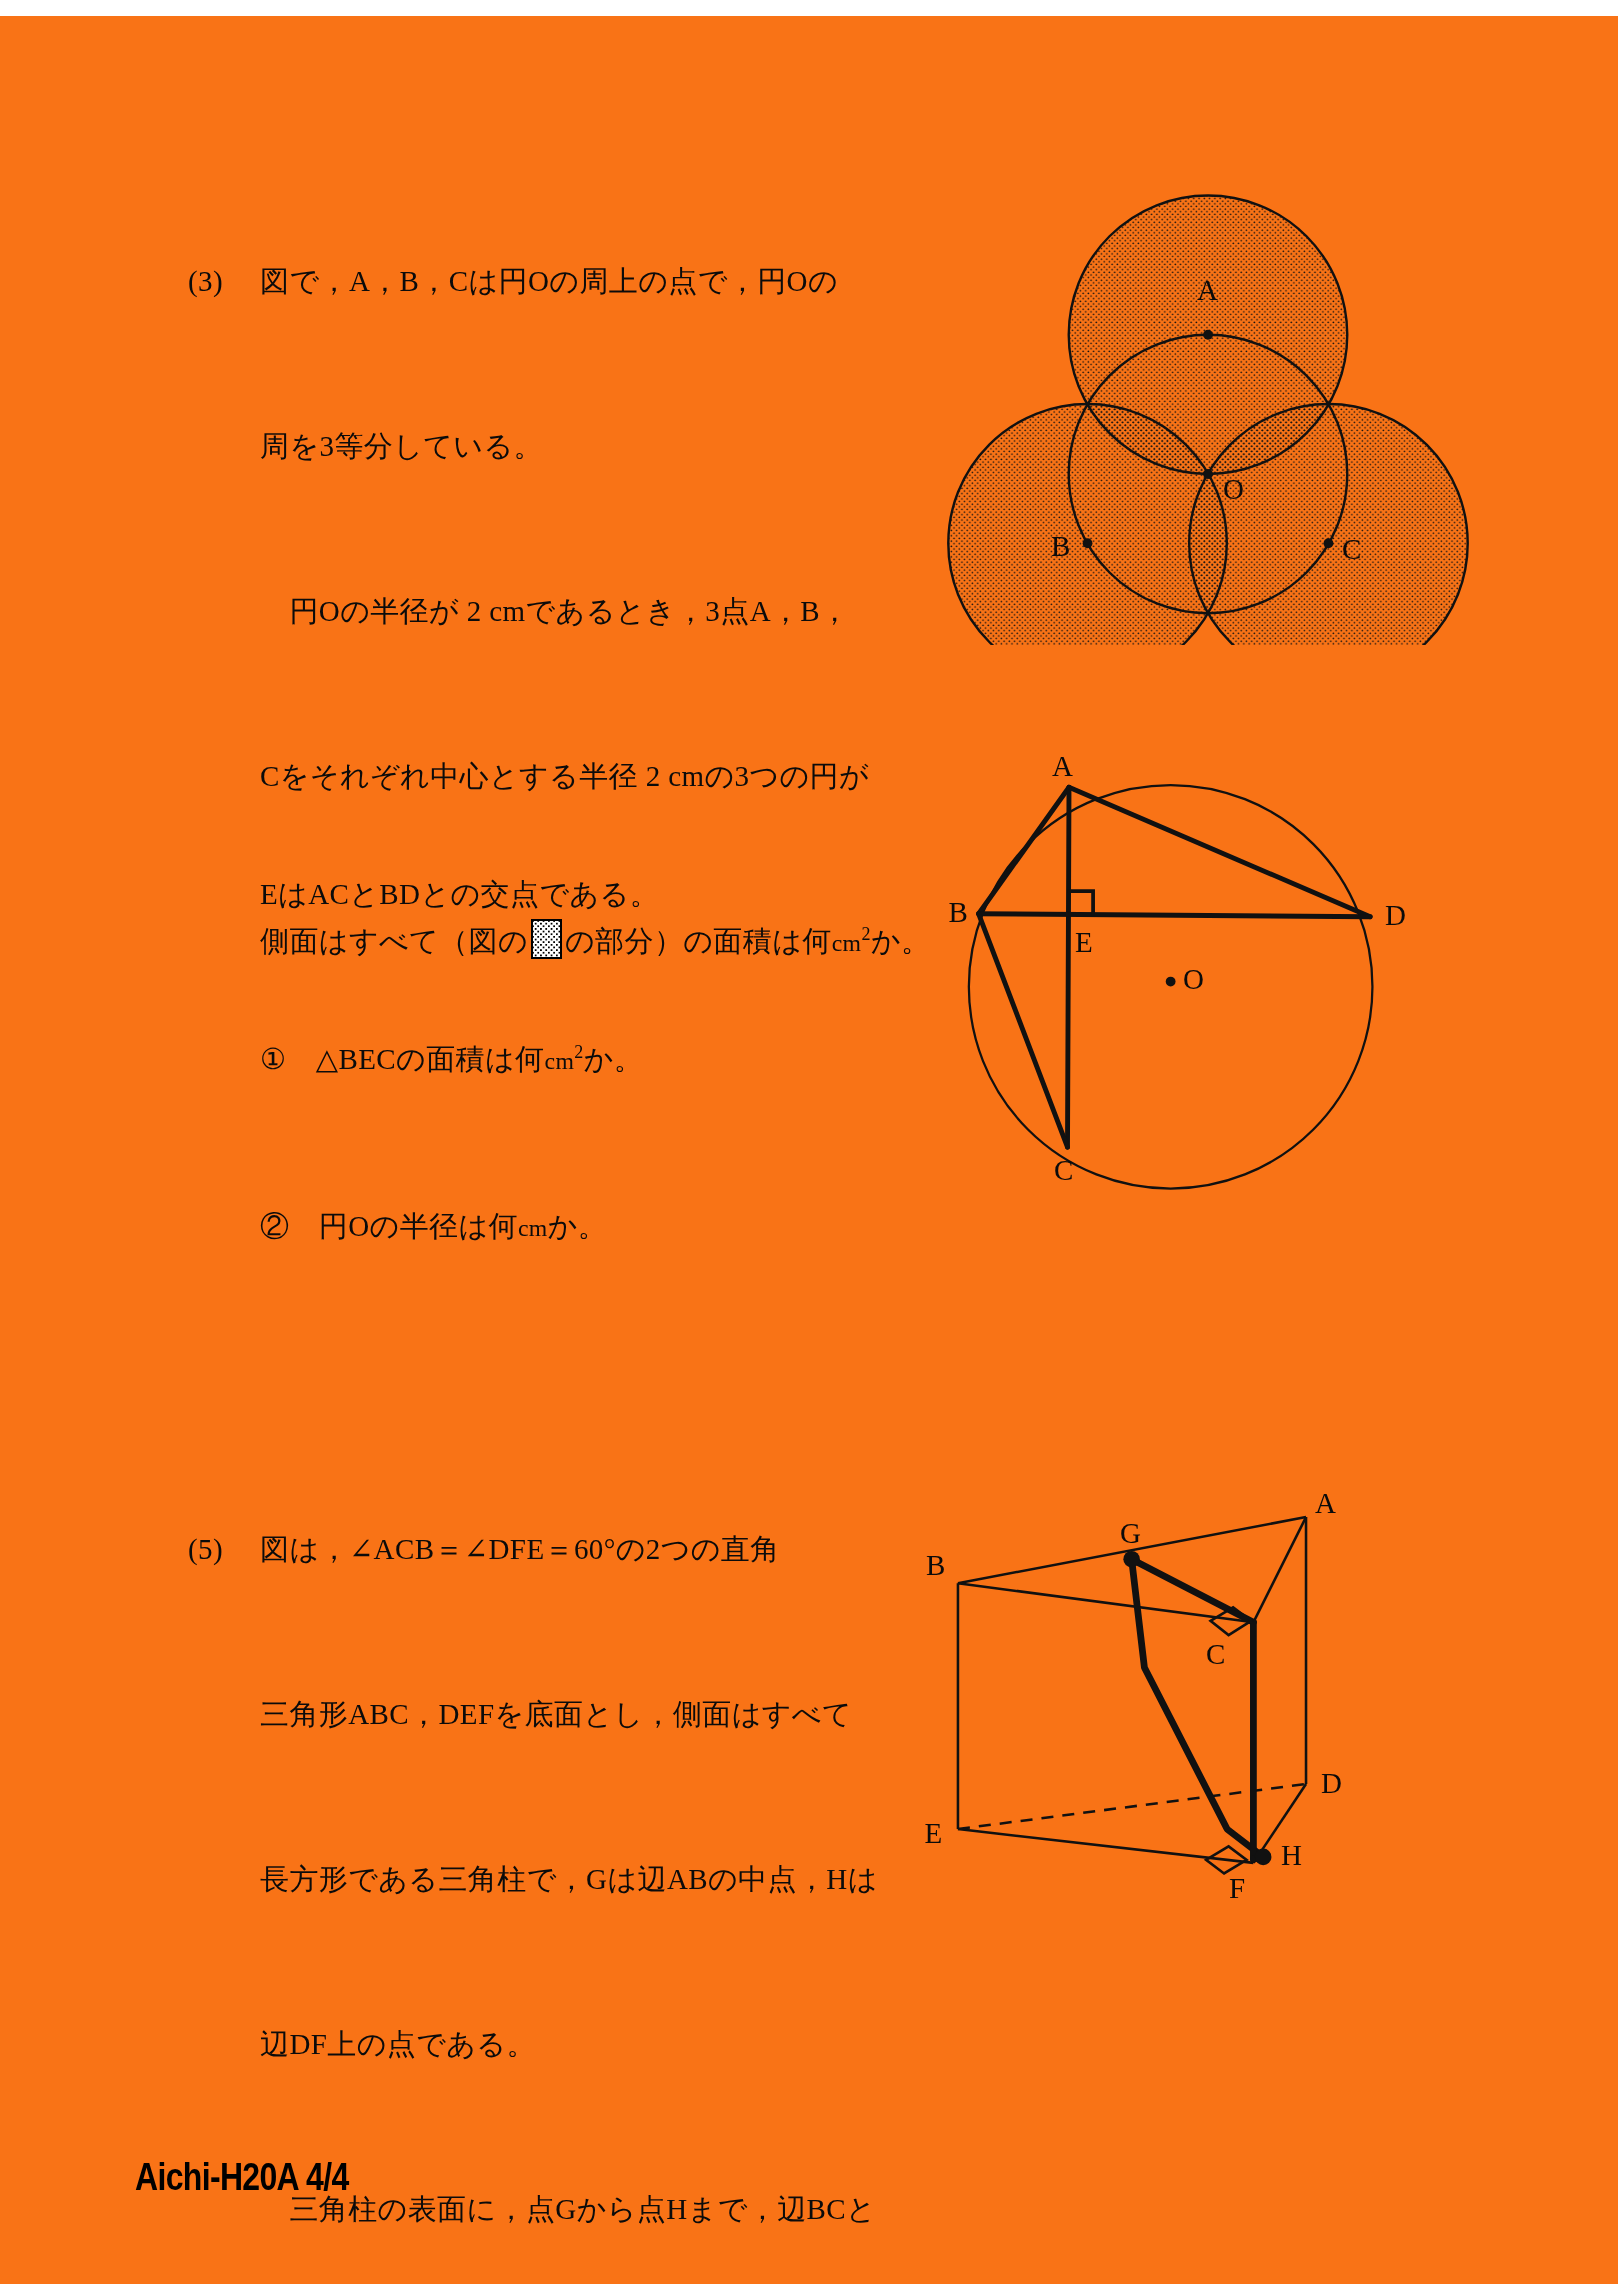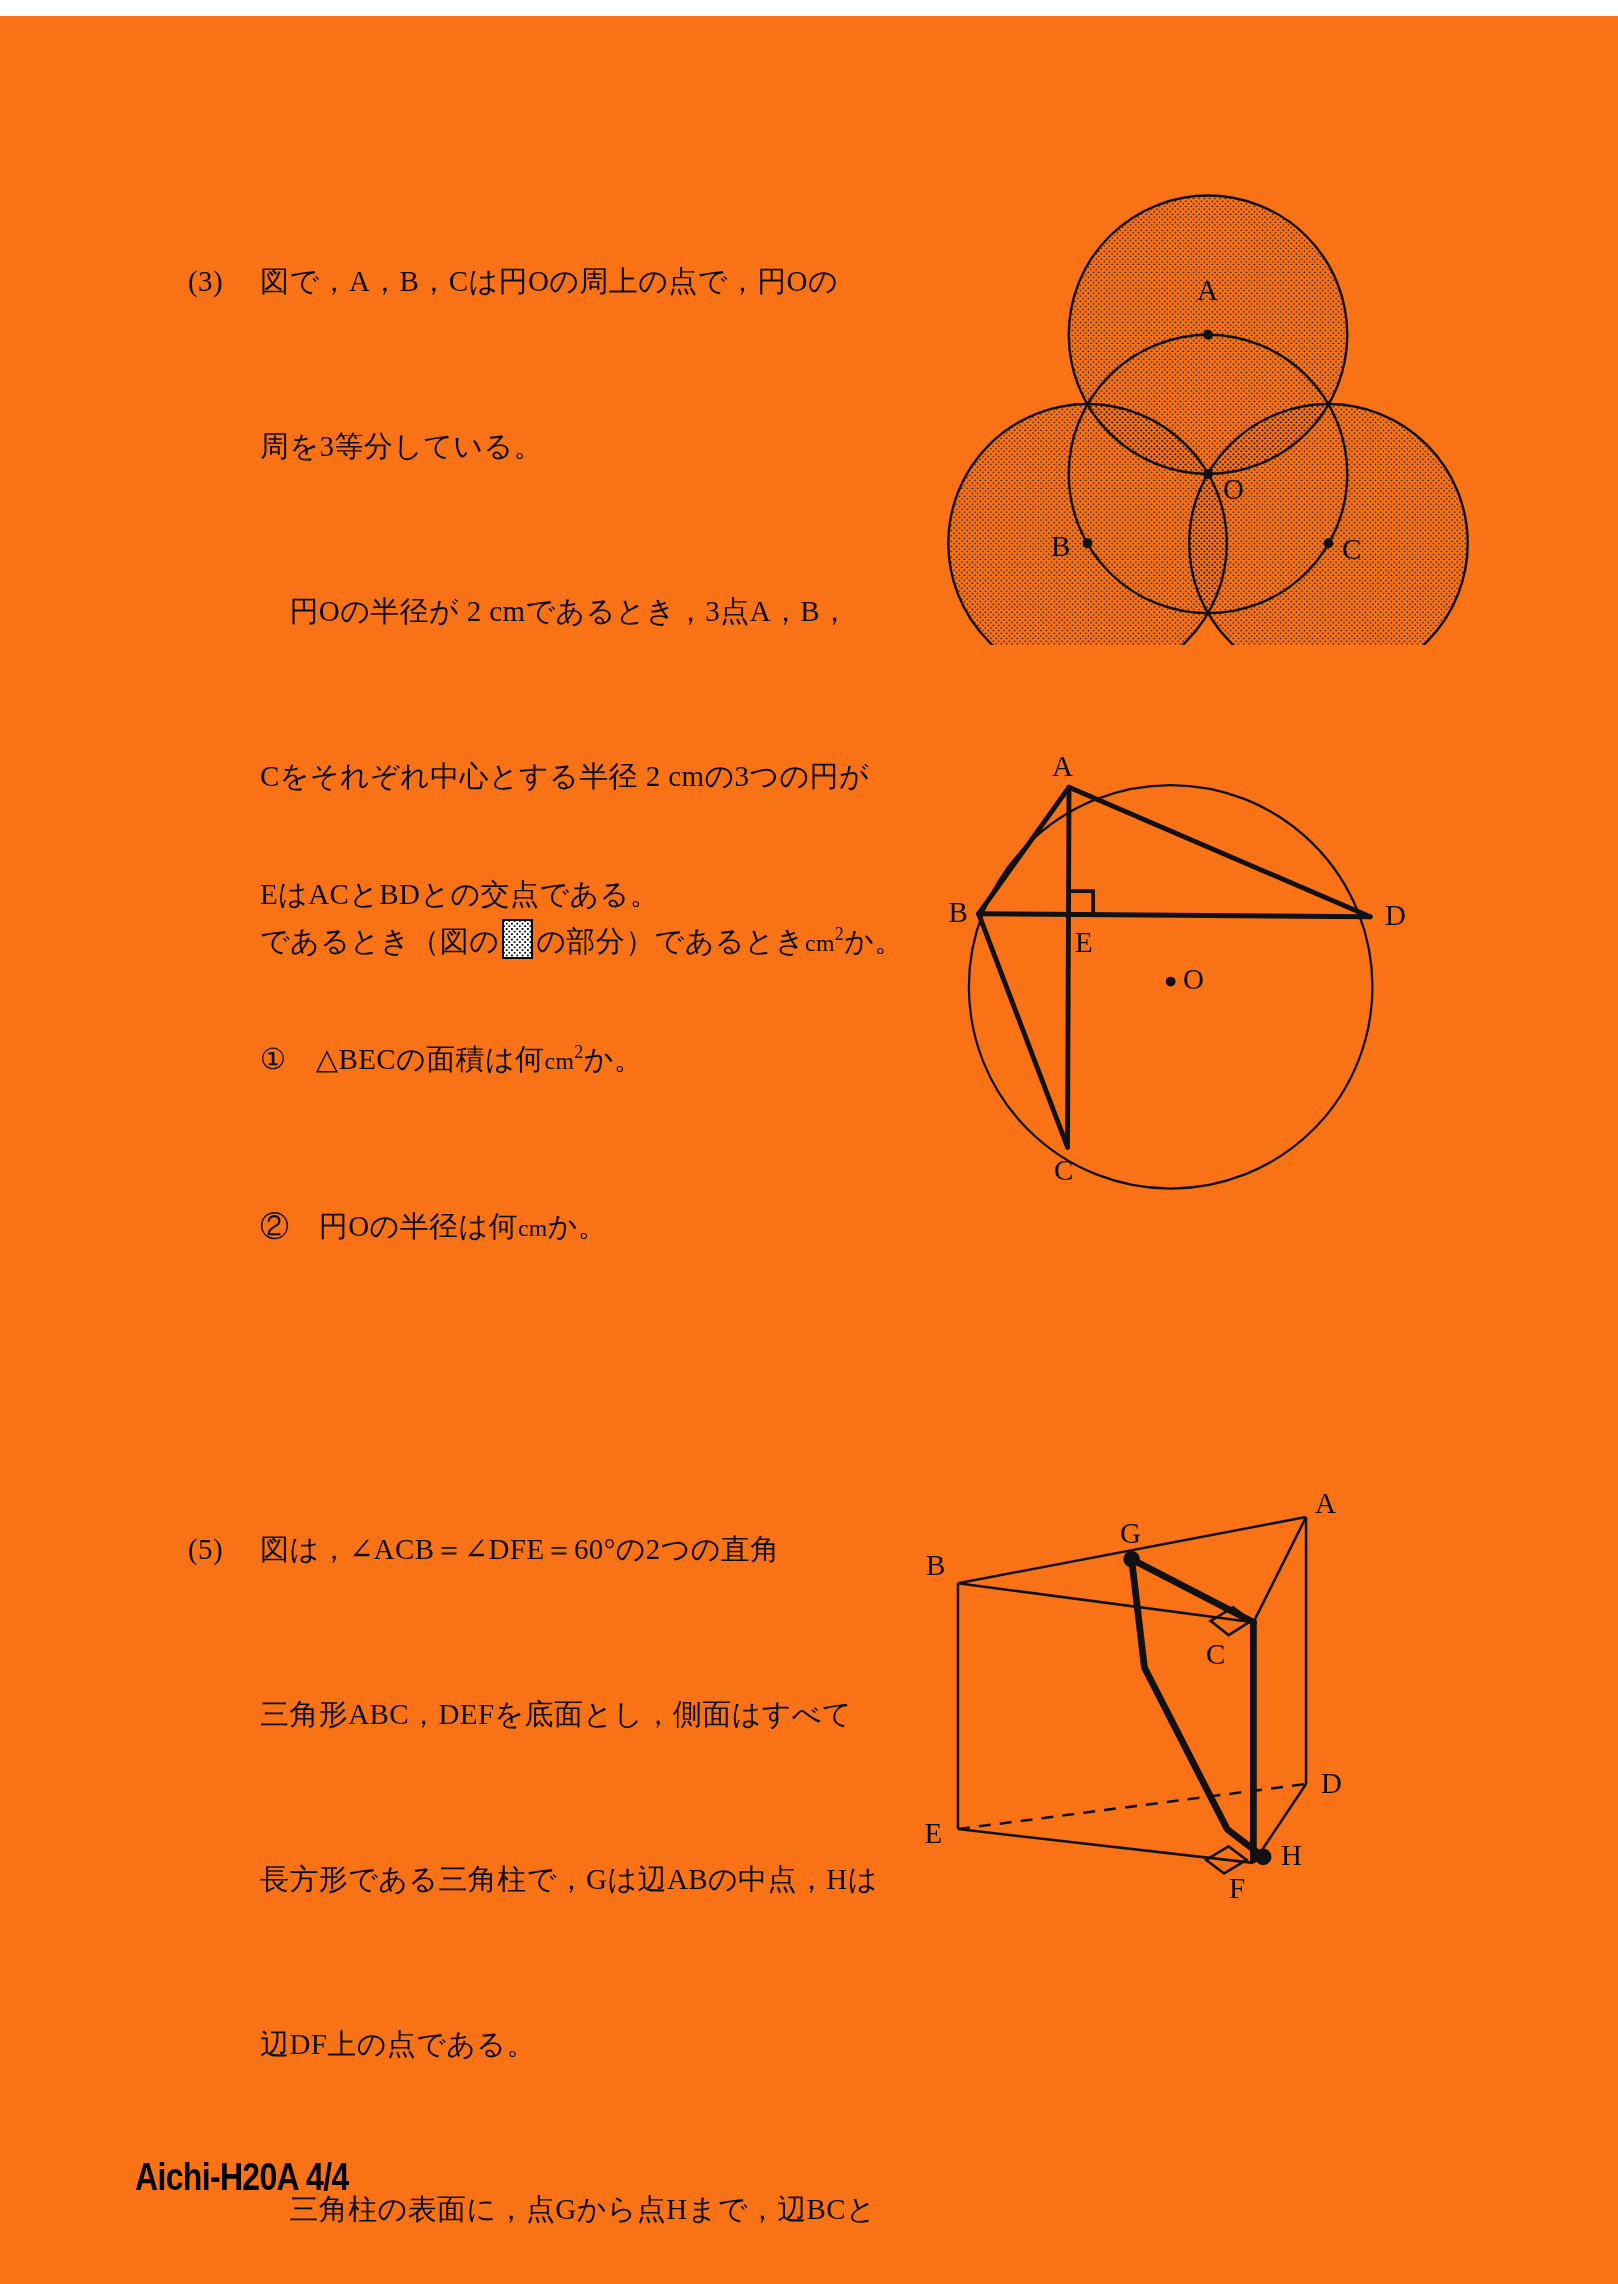--- a/index.html
+++ b/index.html
@@ -89,21 +89,21 @@
 </head>
 <body>
 
 <div id="page">
 
   <div class="qblock" style="left:188px; top:128px; width:753px;">
     <span class="qline"><span class="qnum">(3)</span><span>図で，A，B，Cは円Oの周上の点で，円Oの</span></span>
     <span class="qline indent1">周を3等分している。</span>
     <span class="qline indent1">　円Oの半径が 2 cmであるとき，3点A，B，</span>
     <span class="qline indent1">Cをそれぞれ中心とする半径 2 cmの3つの円が</span>
-    <span class="qline indent1"><span>であるとき（図の</span><span class="swatch"></span><span>の部分）であるとき</span><span class="cmtiny">cm</span><sup class="sq">2</sup><span>か。</span></span>
+    <span class="qline indent1"><span>側面はすべて（図の</span><span class="swatch"></span><span>の部分）の面積は何</span><span class="cmtiny">cm</span><sup class="sq">2</sup><span>か。</span></span>
   </div>
 
   <div class="figure" style="left:937px; top:147px; width:542px; height:482px;">
     <svg width="542" height="482" viewBox="0 0 720 640">
       <defs>
         <pattern id="dots" width="7" height="7" patternUnits="userSpaceOnUse">
           <circle cx="1.6" cy="1.6" r="1.15" fill="#111"></circle>
           <circle cx="5.1" cy="5.1" r="1.15" fill="#111"></circle>
         </pattern>
       </defs>

